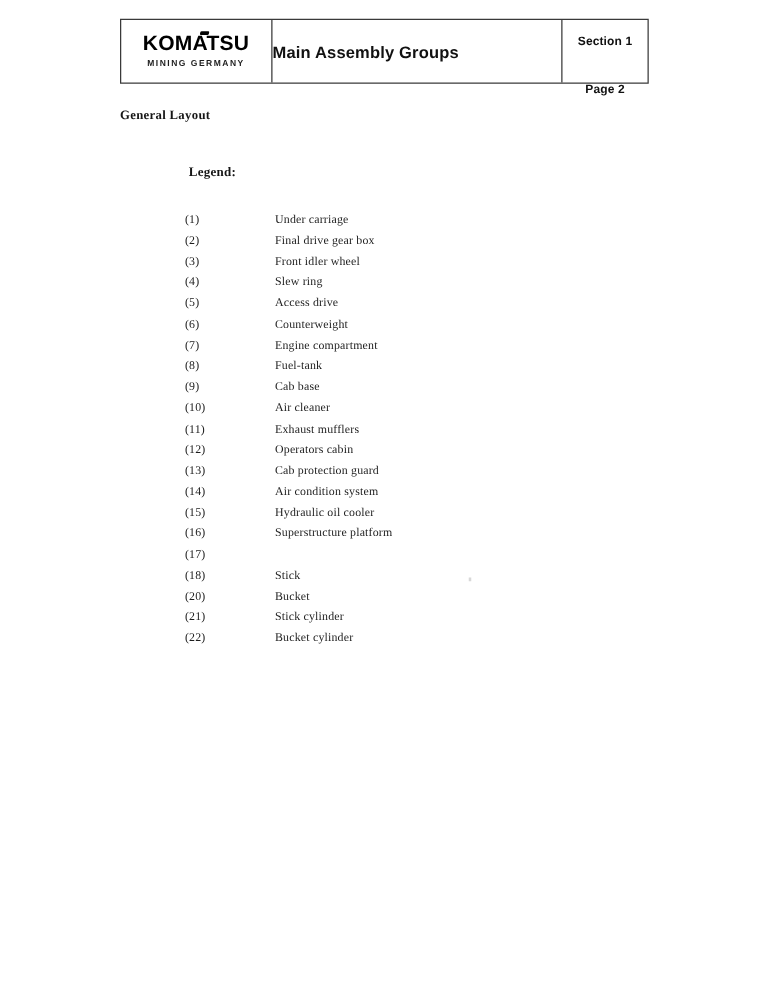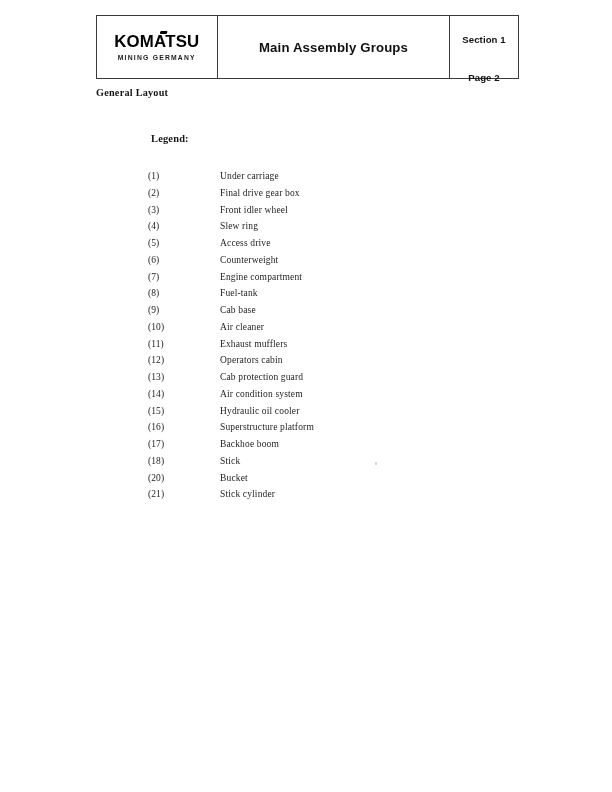--- a/index.html
+++ b/index.html
@@ -15,30 +15,29 @@
     color: #1a1a1a;
     overflow: hidden;
   }
 
   
   .header-table {
     position: absolute;
     left: 96px;
     top: 15px;
     width: 423px;
-    height: 64px;
+    height: 52px;
     border: 1.3px solid #3a3a3a;
     box-sizing: border-box;
     display: flex;
     align-items: stretch;
   }
   .hdr-cell {
     display: flex;
     align-items: center;
-    justify-content: center;
     box-sizing: border-box;
   }
   .hdr-logo-cell {
     width: 121px;
     border-right: 1.3px solid #3a3a3a;
     flex-direction: column;
     justify-content: center;
   }
   .hdr-title-cell {
     flex: 1 1 auto;
@@ -257,29 +256,32 @@
     <li class="legend-row">
       <span class="legend-num">(15)</span>
       <span class="legend-label">Hydraulic oil cooler</span>
     </li>
     <li class="legend-row">
       <span class="legend-num">(16)</span>
       <span class="legend-label">Superstructure platform</span>
     </li>
     <li class="legend-row">
       <span class="legend-num">(17)</span>
-      <span class="legend-label">Backhoe boom</span>
     </li>
     <li class="legend-row">
       <span class="legend-num">(18)</span>
       <span class="legend-label">Stick</span>
     </li>
     <li class="legend-row">
       <span class="legend-num">(20)</span>
       <span class="legend-label">Bucket</span>
     </li>
     <li class="legend-row">
       <span class="legend-num">(21)</span>
       <span class="legend-label">Stick cylinder</span>
     </li>
+    <li class="legend-row">
+      <span class="legend-num">(22)</span>
+      <span class="legend-label">Bucket cylinder</span>
+    </li>
   </ul>
 
 <div class="scan-speck"></div>
 
 </body></html>

